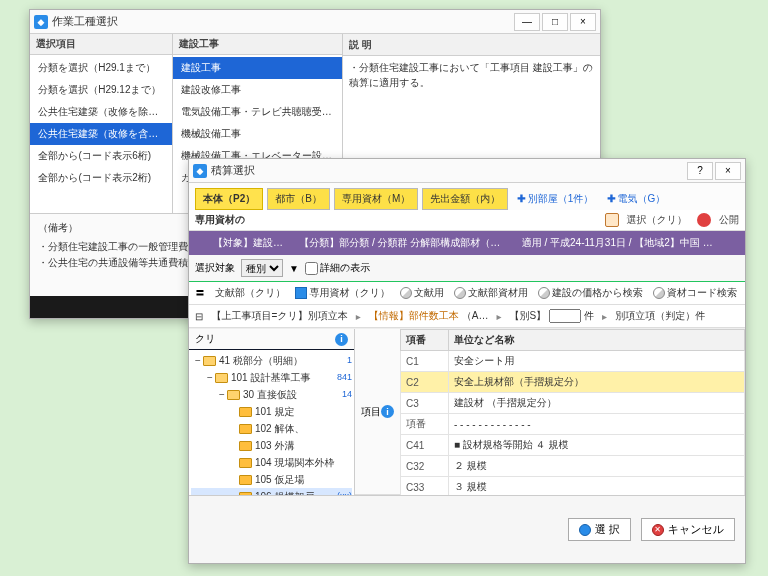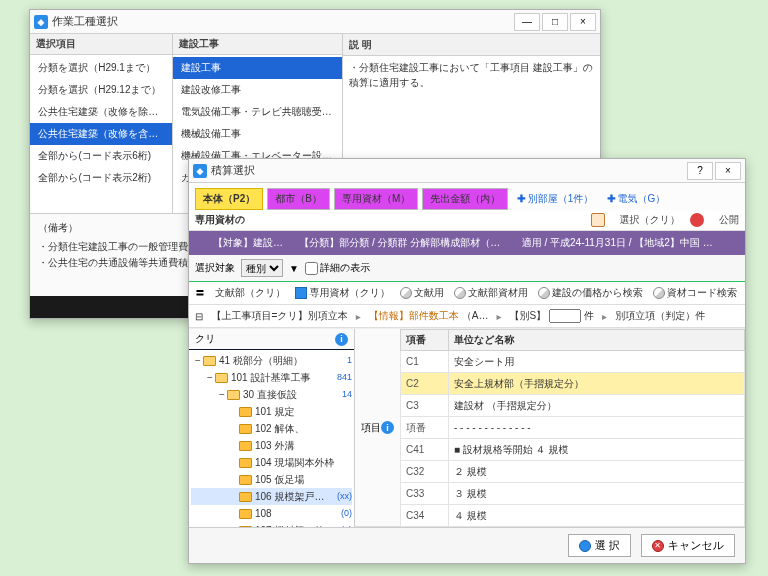--- a/index.html
+++ b/index.html
@@ -97,36 +97,36 @@
     display: flex;
     align-items: center;
     padding: 5px 6px 0 6px;
     gap: 4px;
     background: #fcfcfc;
   }
   .tab {
     border: 1px solid #b8b8b8;
     padding: 3px 7px;
     font-size: 10px;
-    background: #d946ef;
+    background: #fde047;
     cursor: pointer;
     color: #333;
     white-space: nowrap;
   }
   .tab.active { background: #ffe24d; border-color: #d7b400; font-weight: bold; }
   .tab.link { border: none; background: none; color: #1e66d6; cursor: pointer; padding: 3px 5px; }
   .plus { color: #1e66d6; font-weight: bold; margin-right: 2px; }
   .w2 .subbar {
     display: flex;
     align-items: center;
     padding: 3px 6px;
     gap: 10px;
     border-bottom: 1px solid #ddd;
   }
-  .subbar .icontxt { display:flex; align-items:center; gap:15px; font-size:10px; color:#444; cursor:pointer; }
+  .subbar .icontxt { display:flex; align-items:center; gap:8px; font-size:10px; color:#444; cursor:pointer; }
   .subbar .ic { width:14px;height:14px;border:1px solid #c07830;border-radius:2px;background:#ffe7c8;display:inline-block; }
   .subbar .ic2 { width:14px;height:14px;border-radius:50%;background:#e04040;display:inline-block; }
   .subbar .label { font-weight: bold; color:#333; margin-right:auto; font-size:10px;}
   .purple {
     background: #7b5fa1;
     color: #fff;
     font-size: 10px;
     padding: 5px 24px;
     display: flex;
     gap: 14px;
@@ -221,21 +221,21 @@
   .tbl td {
     border:1px solid #e3e3e3;
     padding:3px 5px;
     color:#333;
     white-space:nowrap;
   }
   .tbl td:first-child { width:48px; color:#555; }
   .tbl tr.hl td { background:#fff1a8; }
   .dlgbtns {
     display:flex; justify-content:flex-end; gap:10px;
-    padding:6px 10px;
+    padding:22px 10px;
     border-top:1px solid #ccc;
     background:#f6f6f6;
     text-align:center;
   }
   .dlgbtn {
     display:flex; align-items:center; gap:4px;
     border:1px solid #aaa;
     background:#fff;
     padding:3px 10px;
     font-size:11px;

